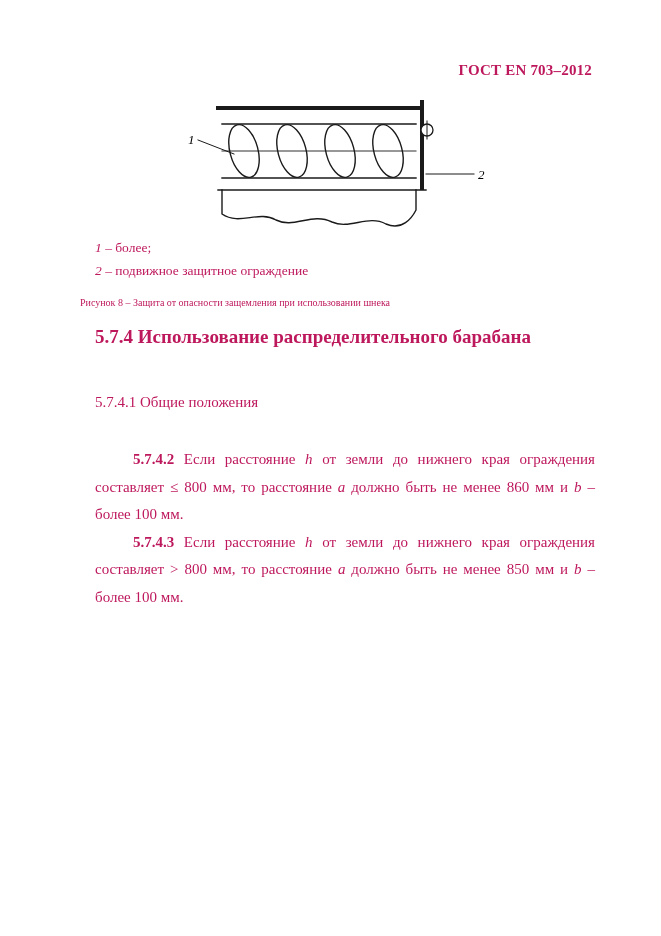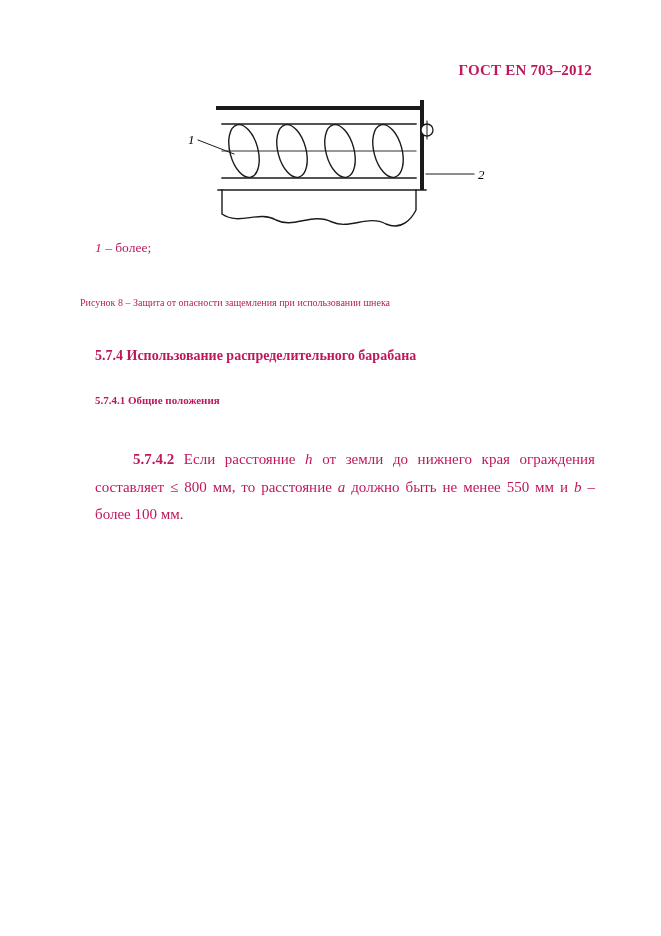--- a/index.html
+++ b/index.html
@@ -42,32 +42,32 @@
   .figure-caption {
     position: absolute;
     top: 297px;
     left: 80px;
     width: 520px;
     font-size: 10px;
     margin: 0;
   }
   .heading-1 {
     position: absolute;
-    top: 348px;
+    top: 326px;
     left: 95px;
-    font-size: 14px;
+    font-size: 19px;
     font-weight: bold;
     margin: 0;
   }
   .heading-2 {
     position: absolute;
     top: 394px;
     left: 95px;
-    font-size: 11px;
-    font-weight: bold;
+    font-size: 15px;
+    font-weight: normal;
     margin: 0;
   }
   .body-text {
     position: absolute;
     top: 446px;
     left: 95px;
     width: 500px;
     font-size: 15px;
     line-height: 27.6px;
     text-align: justify;
@@ -119,26 +119,28 @@
         <line x1="16" y1="46" x2="52" y2="60" stroke-width="1"></line>
         <line x1="292" y1="80" x2="244" y2="80" stroke-width="1"></line>
       </g>
       <text x="6" y="50" font-size="13" font-style="italic" fill="#000">1</text>
       <text x="296" y="85" font-size="13" font-style="italic" fill="#000">2</text>
     </svg>
   </div>
 
   <div class="legend">
     <p><span style="font-style: italic;">1</span><span> – более;</span></p>
+    <p><span style="font-style: italic;">2</span><span> – подвижное защитное ограждение</span></p>
   </div>
 
   <p class="figure-caption">Рисунок 8 – Защита от опасности защемления при использовании шнека</p>
 
   <h3 class="heading-1">5.7.4 Использование распределительного барабана</h3>
   <h3 class="heading-2">5.7.4.1 Общие положения</h3>
 
   <div class="body-text">
-    <p><span style="font-weight: bold;">5.7.4.2</span><span> Если расстояние </span><span style="font-style: italic;">h</span><span> от земли до нижнего края ограждения составляет ≤ 800 мм, то расстояние </span><span style="font-style: italic;">a</span><span> должно быть не менее 550 мм и </span><span style="font-style: italic;">b</span><span> – более 100 мм.</span></p>
+    <p><span style="font-weight: bold;">5.7.4.2</span><span> Если расстояние </span><span style="font-style: italic;">h</span><span> от земли до нижнего края ограждения составляет ≤ 800 мм, то расстояние </span><span style="font-style: italic;">a</span><span> должно быть не менее 860 мм и </span><span style="font-style: italic;">b</span><span> – более 100 мм.</span></p>
+    <p><span style="font-weight: bold;">5.7.4.3</span><span> Если расстояние </span><span style="font-style: italic;">h</span><span> от земли до нижнего края ограждения составляет &gt; 800 мм, то расстояние </span><span style="font-style: italic;">a</span><span> должно быть не менее 850 мм и </span><span style="font-style: italic;">b</span><span> – более 100 мм.</span></p>
   </div>
 
   <div class="page-number">25</div>
 
 </div>
 
 </body></html>

